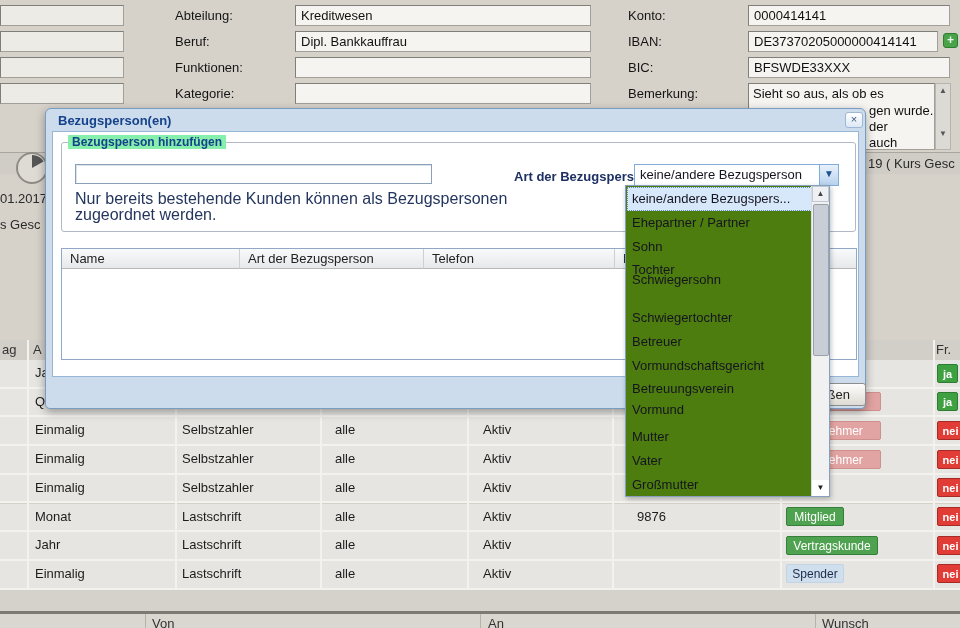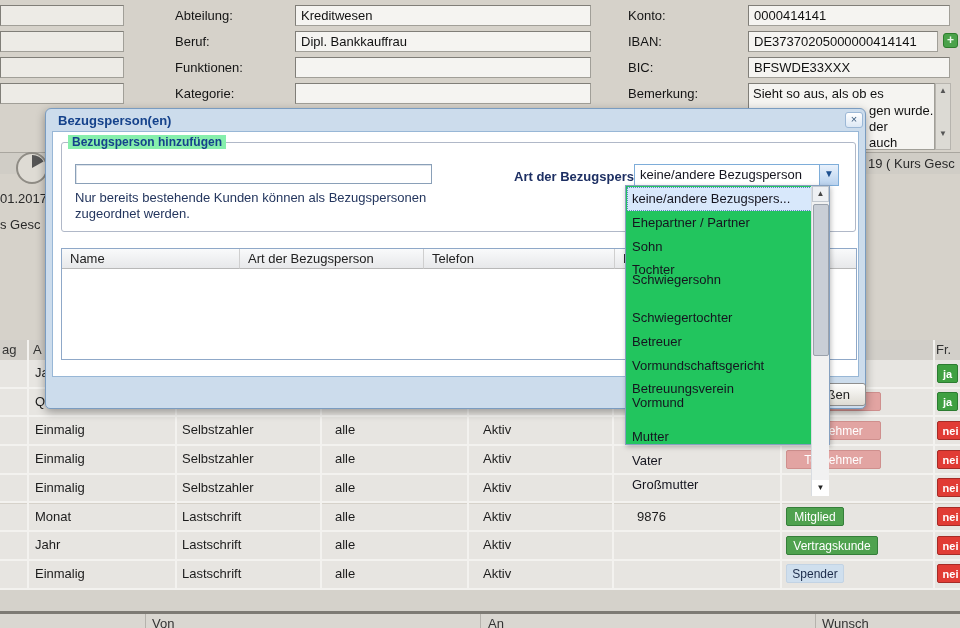--- a/index.html
+++ b/index.html
@@ -50,39 +50,39 @@
            background:linear-gradient(#ffffff,#dce8f5);border:1px solid #9cb8d6;border-radius:3px;
            text-align:center;line-height:13px;font-size:11px;color:#3a5a7c}
   .m-body{position:absolute;left:6px;top:22px;width:807px;height:246px;background:#fff;border:1px solid #98b7d6;box-sizing:border-box}
   .m-fieldset{position:absolute;left:8px;top:10px;width:795px;height:90px;box-sizing:border-box;
               border:1px solid #b0b8c8;border-radius:3px}
   .m-legend{position:absolute;left:6px;top:-8px;background:#86efac;padding:0 4px;
             font-size:12px;font-weight:bold;color:#15428b;white-space:nowrap}
   .m-input{position:absolute;left:13px;top:21px;width:357px;height:20px;box-sizing:border-box;
            background:#fff;border:1px solid #8aa0b8;box-shadow:inset 1px 1px 0 #dde3ea;
            font-family:"Liberation Sans",sans-serif;font-size:13px;padding:0 4px}
-  .m-note{position:absolute;left:13px;font-size:13px;color:#24365e;white-space:nowrap}
+  .m-note{position:absolute;left:13px;font-size:16px;color:#24365e;white-space:nowrap}
   .m-combolabel{position:absolute;left:452px;top:26px;font-size:13px;font-weight:600;color:#1d2f63;white-space:nowrap}
   .m-combo{position:absolute;left:572px;top:21px;width:205px;height:22px;box-sizing:border-box;
            background:#fff;border:1px solid #7eadd9}
   .m-combo .val{position:absolute;left:5px;top:2px;font-size:13px;color:#15151f;white-space:nowrap}
   .m-combo .arrow{position:absolute;right:0;top:0;width:19px;height:20px;box-sizing:border-box;
                   background:linear-gradient(#e8f1fc,#b9d2ee);border-left:1px solid #7eadd9;
                   text-align:center;line-height:18px;font-size:10px;color:#1c4f8f}
   .m-grid{position:absolute;left:8px;top:116px;width:796px;height:112px;box-sizing:border-box;
           background:#fff;border:1px solid #8fa8c8}
   .m-gh{position:absolute;top:0;height:20px;box-sizing:border-box;line-height:20px;padding-left:8px;
         background:linear-gradient(#f9fafb,#e7e8ea);border-right:1px solid #cfcfcf;border-bottom:1px solid #b8b8b8;
         font-size:13px;color:#222;white-space:nowrap;overflow:hidden}
   .m-btn{position:absolute;left:730px;top:274px;width:90px;height:23px;box-sizing:border-box;
          background:linear-gradient(#fdfdfc,#dedbd3);border:1px solid #8e8e8e;border-radius:3px;
          text-align:center;line-height:21px;font-size:13px;color:#222}
   
-  .combo-list{position:absolute;left:625px;top:185px;width:205px;height:260px;box-sizing:border-box;
-              background:#22c55e;border:1px solid #86a0bf;z-index:30;box-shadow:1px 2px 5px rgba(0,0,0,.25)}
+  .combo-list{position:absolute;left:625px;top:185px;width:205px;height:312px;box-sizing:border-box;
+              background:#4d7c0f;border:1px solid #86a0bf;z-index:30;box-shadow:1px 2px 5px rgba(0,0,0,.25)}
   .opt{position:absolute;left:1px;width:185px;height:23.8px;box-sizing:border-box;line-height:23.8px;
        padding-left:5px;font-size:13px;color:#15151f;white-space:nowrap;overflow:hidden}
   .opt.sel{background:#d8e8fb;outline:1px dotted #5d86c2;outline-offset:-1px}
   .sb{position:absolute;right:0;top:0;width:17px;height:310px;background:#f1f1f1;border-left:1px solid #d8dce1}
   .sb-btn{position:absolute;left:0;width:17px;height:16px;box-sizing:border-box;background:#eef0f3;
           border:1px solid #c2c8cf;text-align:center;font-size:8px;line-height:14px;color:#444}
   .sb-thumb{position:absolute;left:1px;top:18px;width:14px;height:150px;background:#c9ced6;
             border:1px solid #9aa1ab;border-radius:2px}
   .clock{position:absolute;left:14px;top:150px}
 </style>
@@ -251,21 +251,21 @@
   <div class="combo-list">
     <div class="opt sel" style="top:1px">keine/andere Bezugspers...</div>
     <div class="opt" style="top:24.8px">Ehepartner / Partner</div>
     <div class="opt" style="top:48.6px">Sohn</div>
     <div class="opt" style="top:72.4px">Tochter</div>
     <div class="opt" style="top:82px">Schwiegersohn</div>
     <div class="opt" style="top:120px">Schwiegertochter</div>
     <div class="opt" style="top:143.8px">Betreuer</div>
     <div class="opt" style="top:167.6px">Vormundschaftsgericht</div>
     <div class="opt" style="top:191.4px">Betreuungsverein</div>
-    <div class="opt" style="top:205px">Vormund</div>
+    <div class="opt" style="top:212px">Vormund</div>
     <div class="opt" style="top:239px">Mutter</div>
     <div class="opt" style="top:286.6px">Großmutter</div>
     <div class="opt" style="top:262.8px">Vater</div>
     <div class="sb">
       <div class="sb-btn" style="top:0"><span>▲</span></div>
       <div class="sb-thumb"></div>
       <div class="sb-btn" style="bottom:0;background:#fff;border-color:#fff"><span style="color:#222">▼</span></div>
     </div>
   </div>
 

